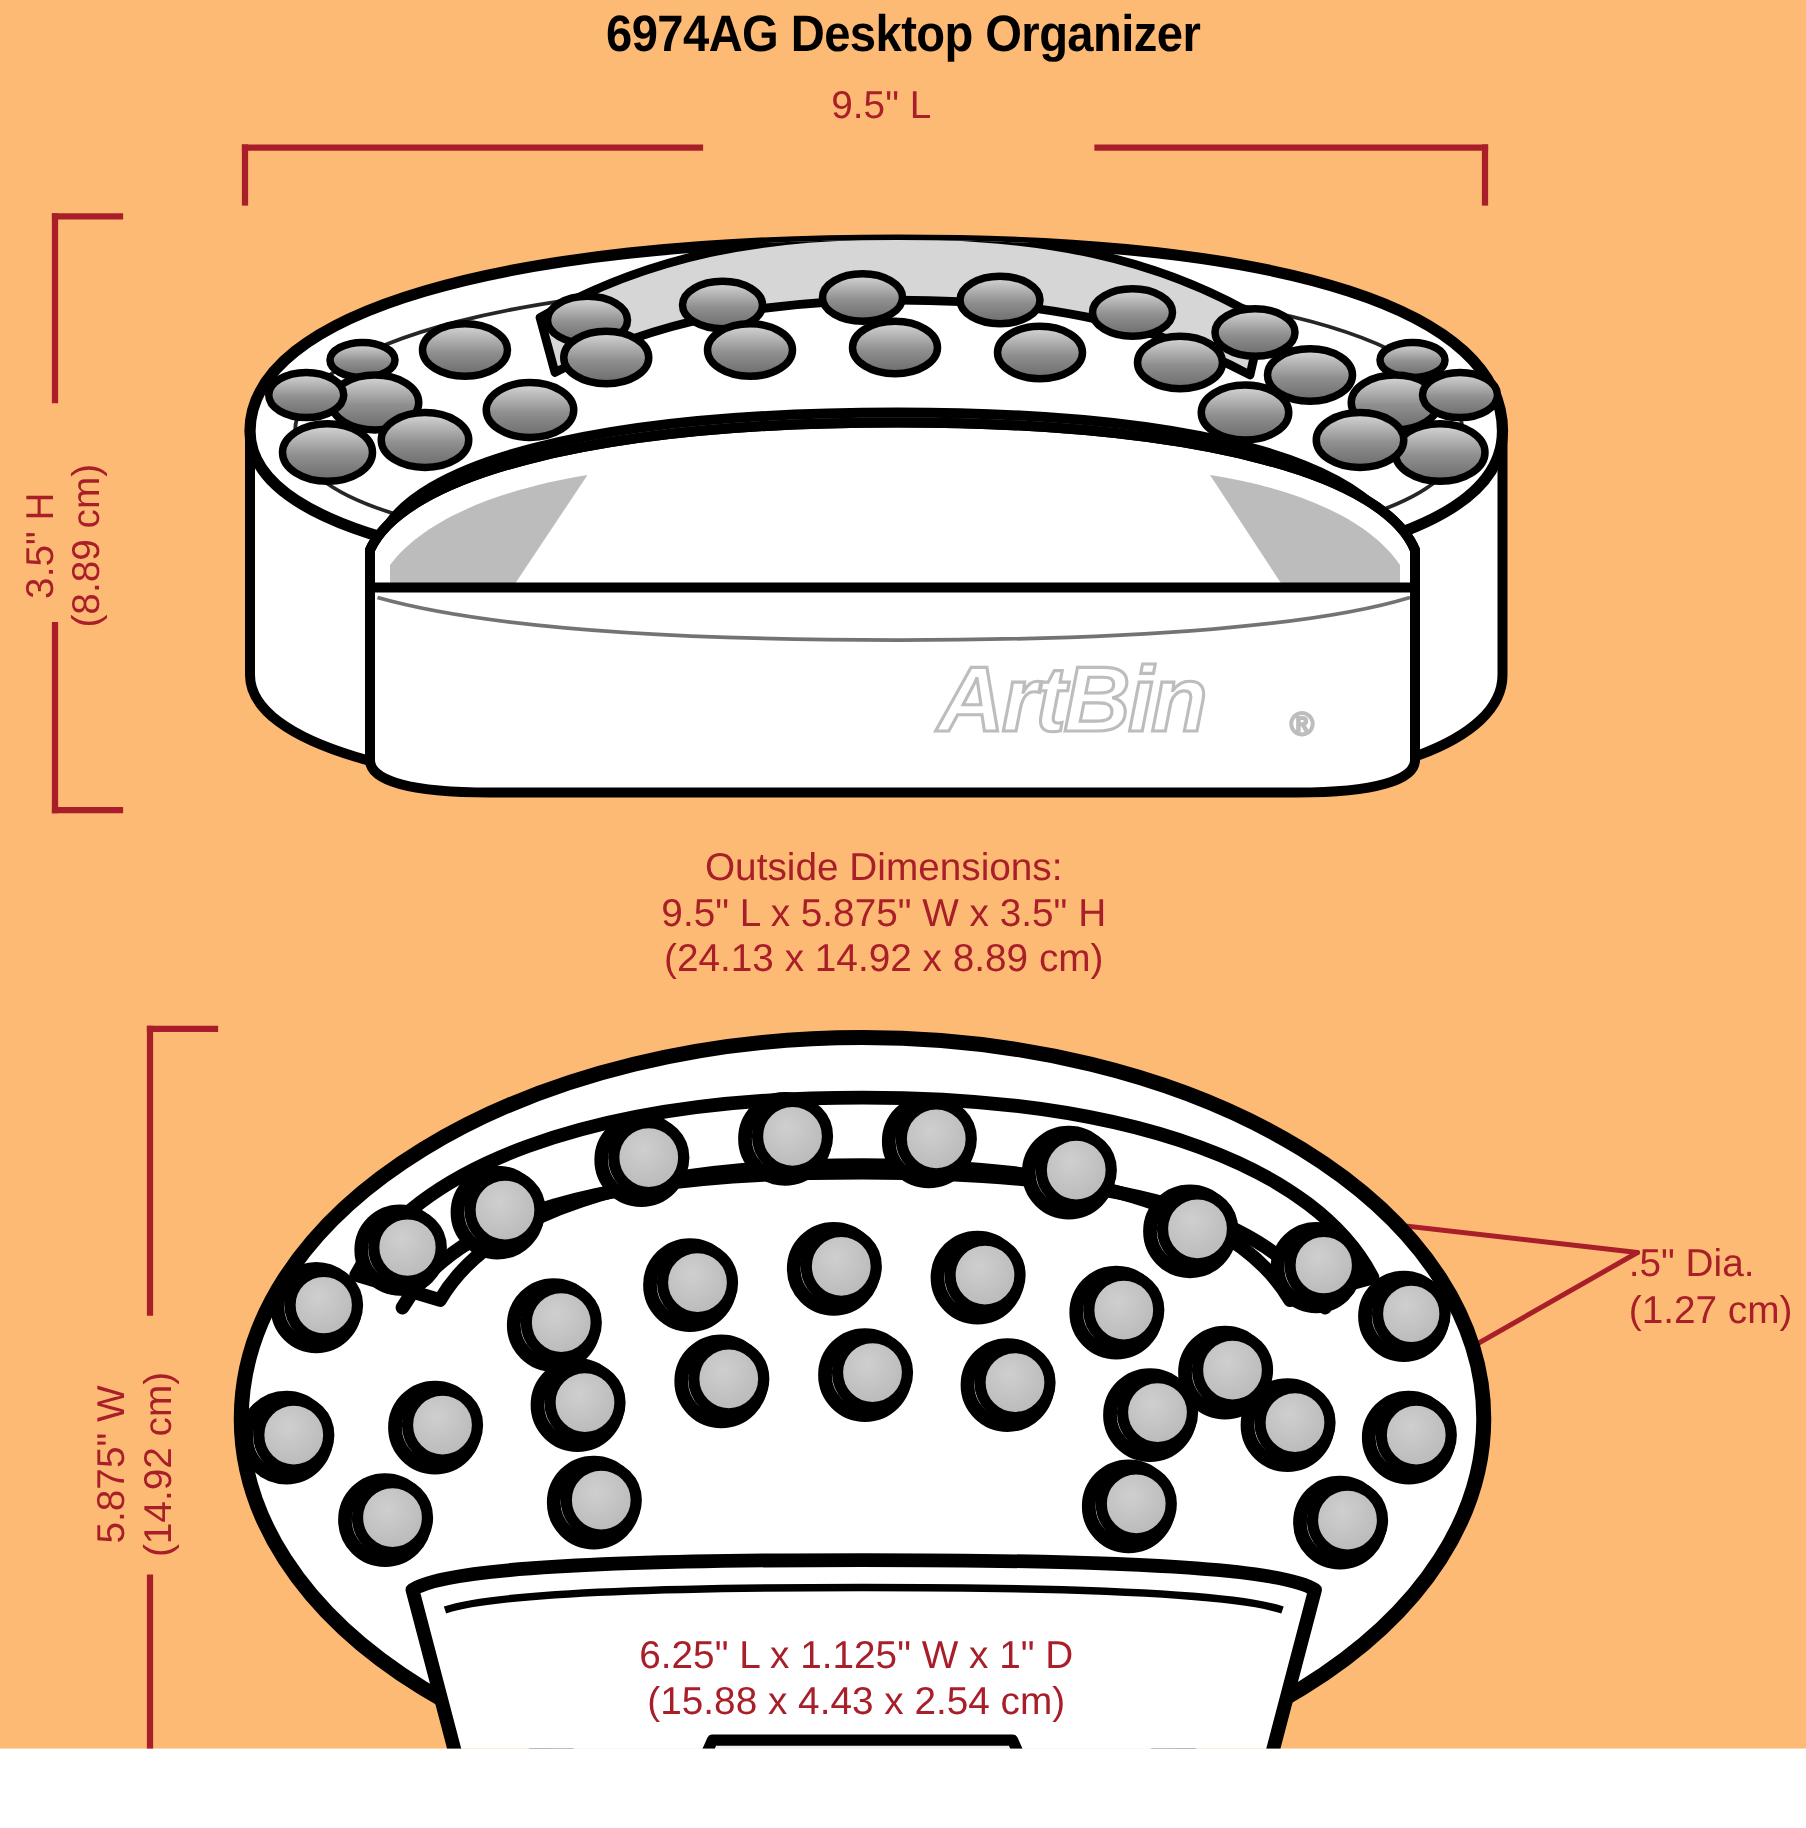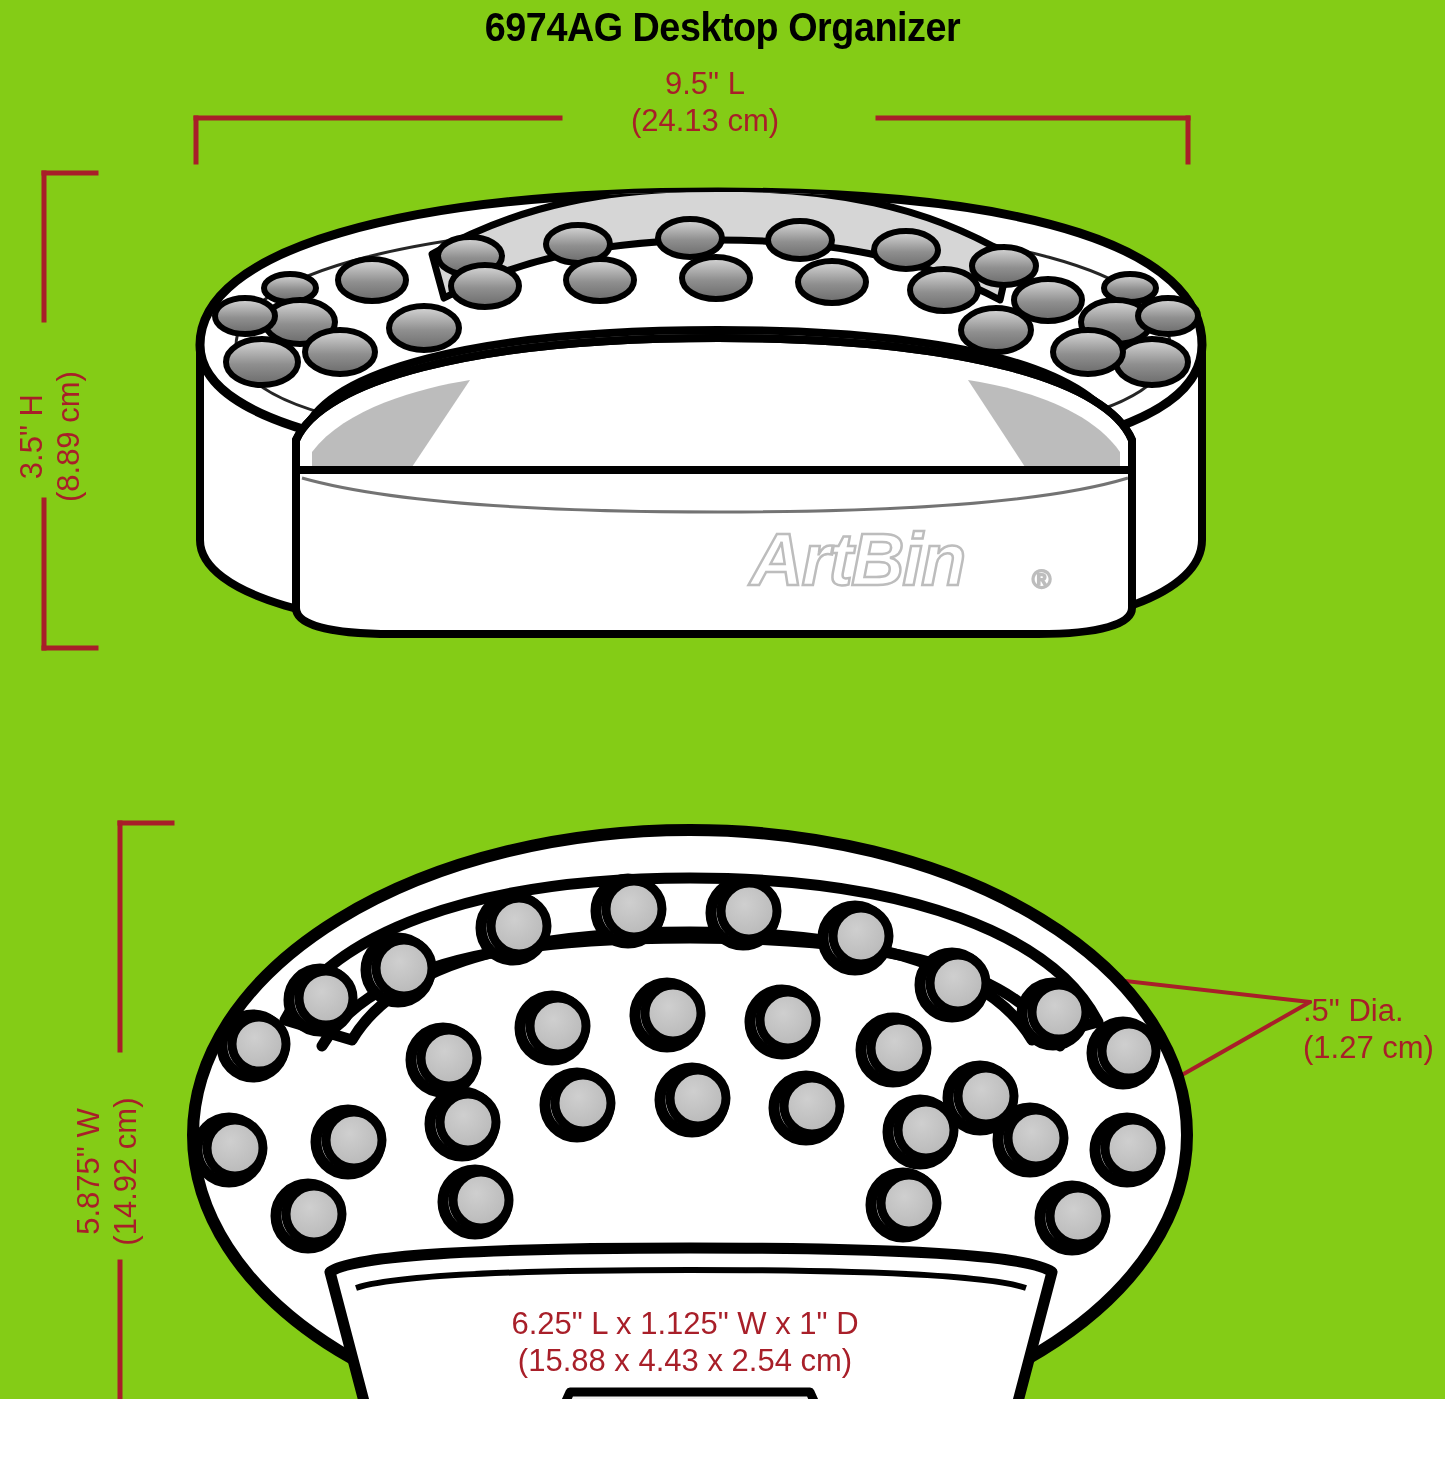--- a/index.html
+++ b/index.html
@@ -9,21 +9,21 @@
     background: #ffffff;
   }
   body {
     font-family: "Liberation Sans", sans-serif;
     color: #000;
   }
   #page {
     position: relative;
     width: 1445px;
     height: 1399px;
-    background: #84cc16;
+    background: #fdba74;
     overflow: hidden;
   }
   #page-title {
     position: absolute;
     left: 0;
     top: 4px;
     width: 1445px;
     text-align: center;
     font-size: 41px;
     font-weight: bold;
@@ -367,28 +367,32 @@
       </g>
       <g>
         <circle cx="1072" cy="1218" r="32" fill="#ffffff" stroke="#000000" stroke-width="11"></circle>
         <circle cx="1078" cy="1216" r="28" fill="url(#holeGradT)" stroke="#000000" stroke-width="9"></circle>
       </g>
     </g>
   </svg>
 
   <div class="dim-label" id="len-label">
     <span class="lbl-line">9.5" L</span>
-    <span class="lbl-line">(24.13 cm)</span>
   </div>
 
   <div class="dim-label" id="height-label">
     <span class="lbl-line">3.5" H</span>
     <span class="lbl-line">(8.89 cm)</span>
   </div>
 
+  <div class="dim-label" id="outside-dims">
+    <span class="lbl-line">Outside Dimensions:</span>
+    <span class="lbl-line">9.5" L x 5.875" W x 3.5" H</span>
+    <span class="lbl-line">(24.13 x 14.92 x 8.89 cm)</span>
+  </div>
 
   <div class="dim-label" id="width-label">
     <span class="lbl-line">5.875" W</span>
     <span class="lbl-line">(14.92 cm)</span>
   </div>
 
   <div class="dim-label" id="dia-label">
     <span class="lbl-line">.5" Dia.</span>
     <span class="lbl-line">(1.27 cm)</span>
   </div>

